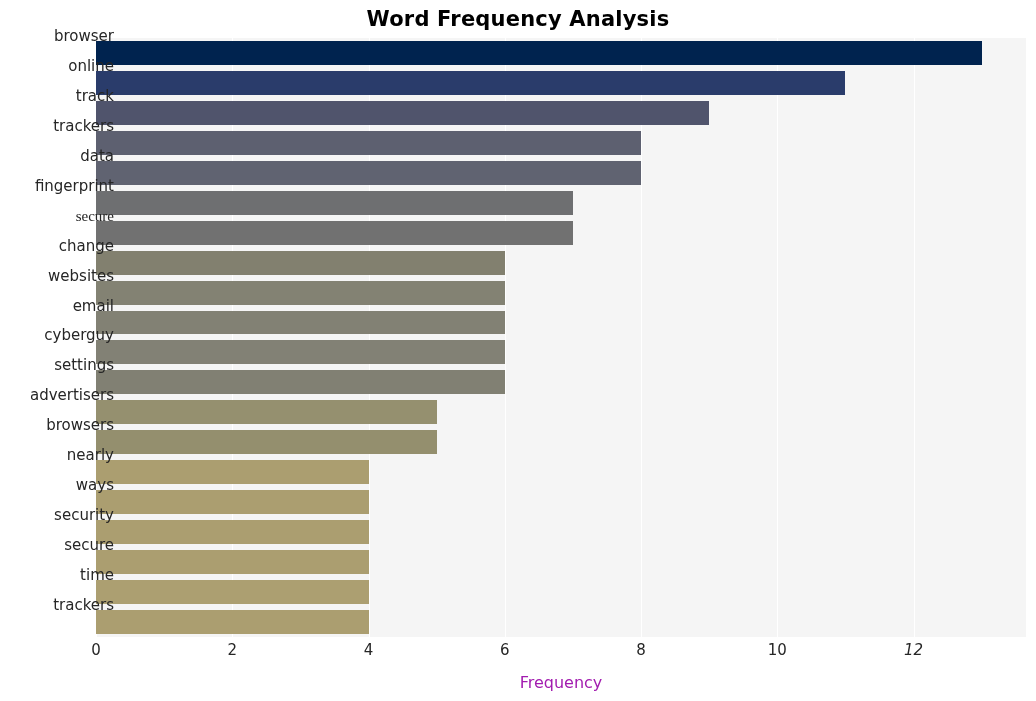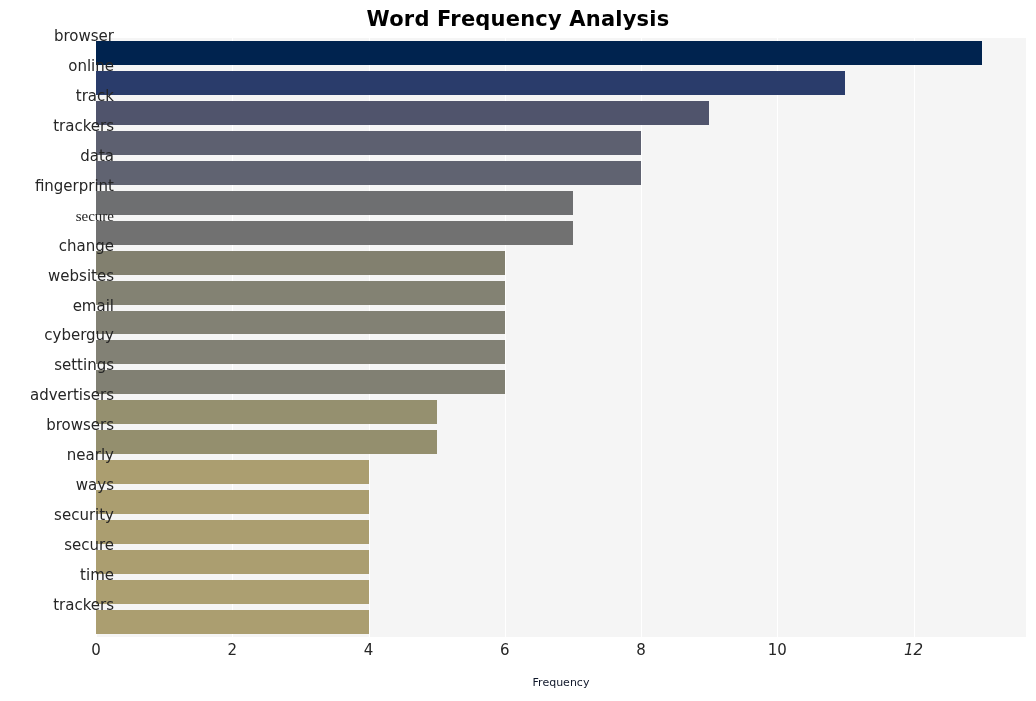--- a/index.html
+++ b/index.html
@@ -108,22 +108,22 @@
     line-height: 19px;
     white-space: nowrap;
   }
 
   #xlabel {
     position: absolute;
     left: 96px;
     top: 673px;
     width: 930px;
     text-align: center;
-    font-size: 11px;
-    color: #0f172a;
+    font-size: 16px;
+    color: #a21caf;
     line-height: 19px;
   }
 </style>
 </head>
 <body>
 
 <div id="figure">
 
   <div id="chart-title">Word Frequency Analysis</div>
 

